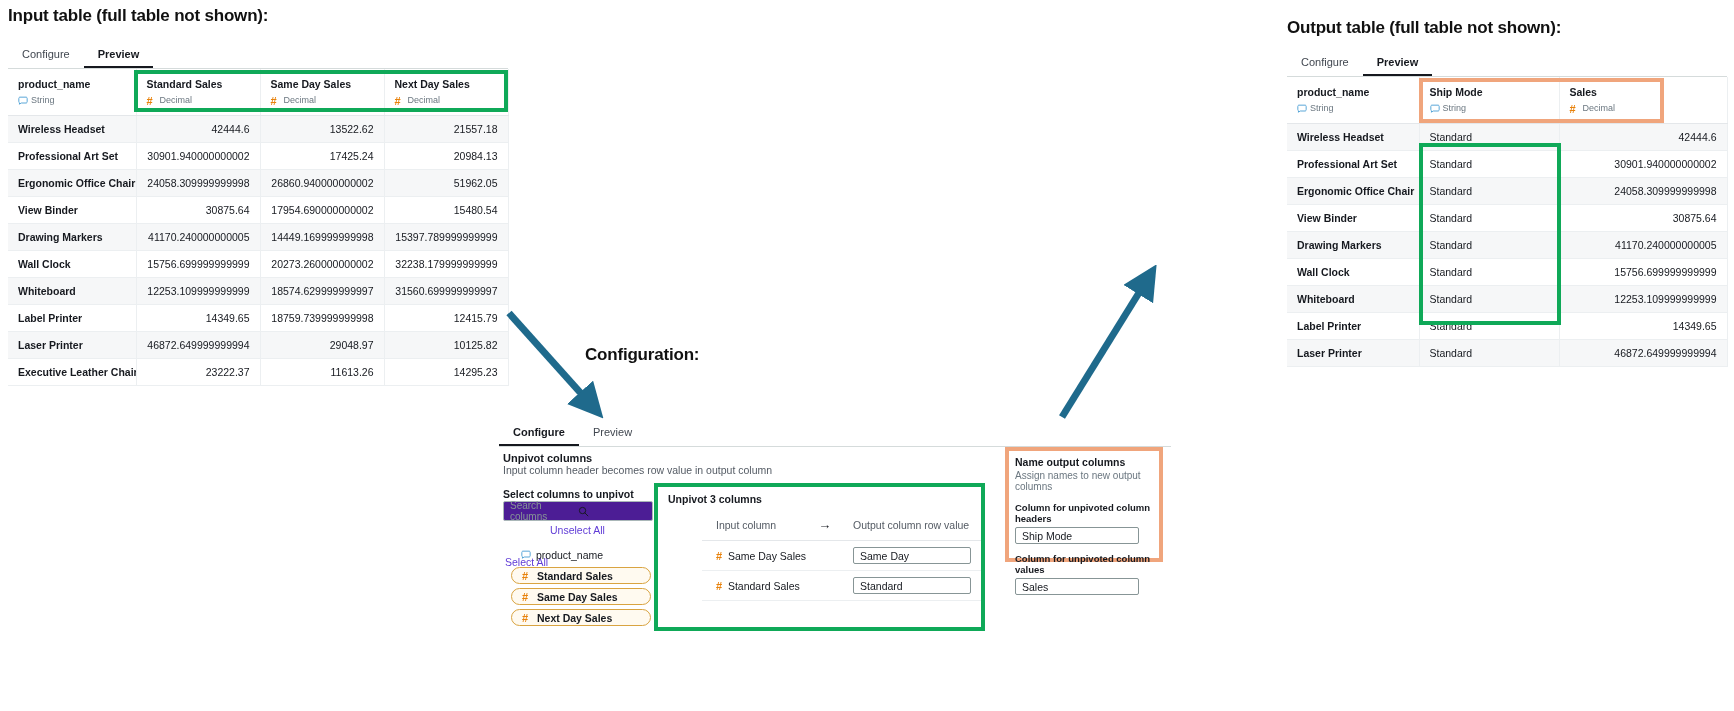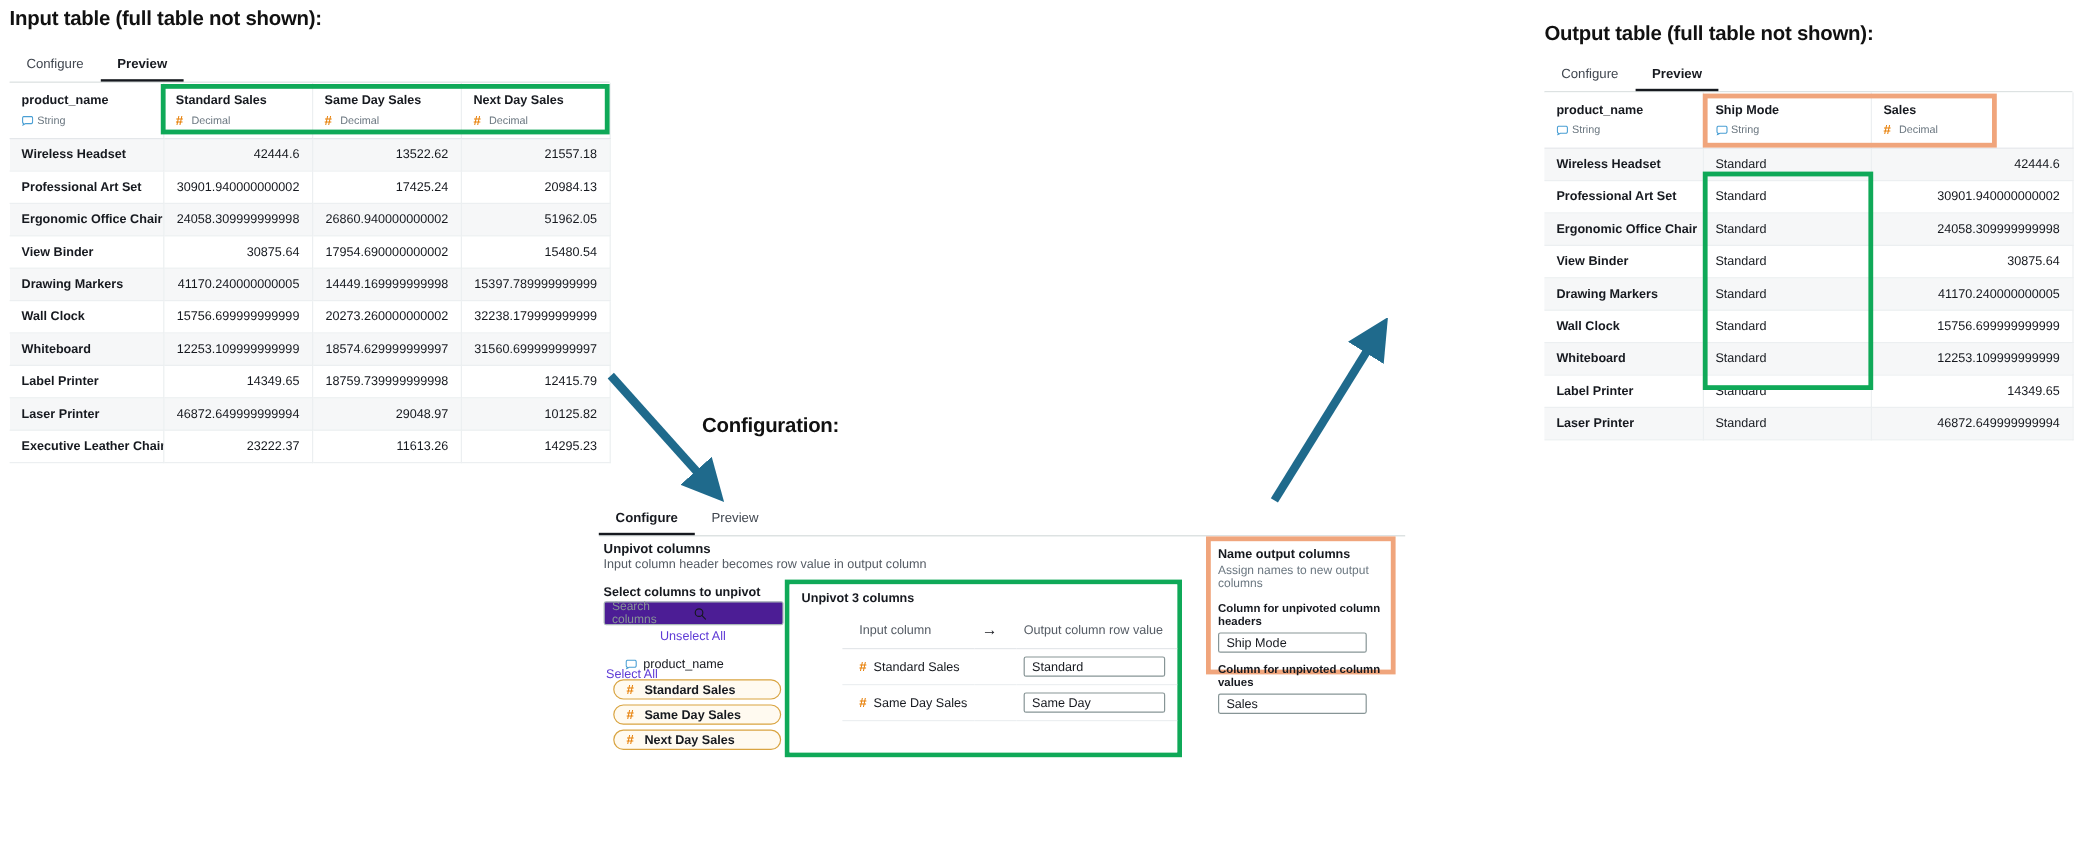--- a/index.html
+++ b/index.html
@@ -280,35 +280,35 @@
     <thead>
         <tr>
       <th style="padding-left:14px;">Input column</th>
       <th style="color:#16191f;font-size:13px;">→</th>
       <th>Output column row value</th>
       <th style="text-align:center;">Actions</th>
     </tr>
       </thead>
     <tbody id="unp-body">
         <tr>
-          <td style="padding-left:14px;white-space:nowrap;"><span class="ticon hashglyph">#</span> <span>Standard Sales</span></td>
+          <td style="padding-left:14px;white-space:nowrap;"><span class="ticon hashglyph">#</span> <span>Same Day Sales</span></td>
           <td></td>
           <td>
-            <div class="inpfield" style="width:118px;">Standard</div>
+            <div class="inpfield" style="width:118px;">Same Day</div>
           </td>
           <td style="text-align:center;"><span class="trash"><svg width="11" height="12" viewBox="0 0 12 13">
                 <path d="M1.5,3 H10.5 M4.5,3 V1.6 H7.5 V3 M2.6,3 L3.3,11.6 H8.7 L9.4,3" fill="none" stroke="#687078" stroke-width="1.05" stroke-linejoin="round"></path>
                 <path d="M4.8,5 V9.8 M7.2,5 V9.8" stroke="#687078" stroke-width="0.9"></path>
               </svg></span></td>
         </tr>
         <tr>
-          <td style="padding-left:14px;white-space:nowrap;"><span class="ticon hashglyph">#</span> <span>Same Day Sales</span></td>
+          <td style="padding-left:14px;white-space:nowrap;"><span class="ticon hashglyph">#</span> <span>Standard Sales</span></td>
           <td></td>
           <td>
-            <div class="inpfield" style="width:118px;">Same Day</div>
+            <div class="inpfield" style="width:118px;">Standard</div>
           </td>
           <td style="text-align:center;"><span class="trash"><svg width="11" height="12" viewBox="0 0 12 13">
                 <path d="M1.5,3 H10.5 M4.5,3 V1.6 H7.5 V3 M2.6,3 L3.3,11.6 H8.7 L9.4,3" fill="none" stroke="#687078" stroke-width="1.05" stroke-linejoin="round"></path>
                 <path d="M4.8,5 V9.8 M7.2,5 V9.8" stroke="#687078" stroke-width="0.9"></path>
               </svg></span></td>
         </tr>
       </tbody>
   </table>
 
 </div>

